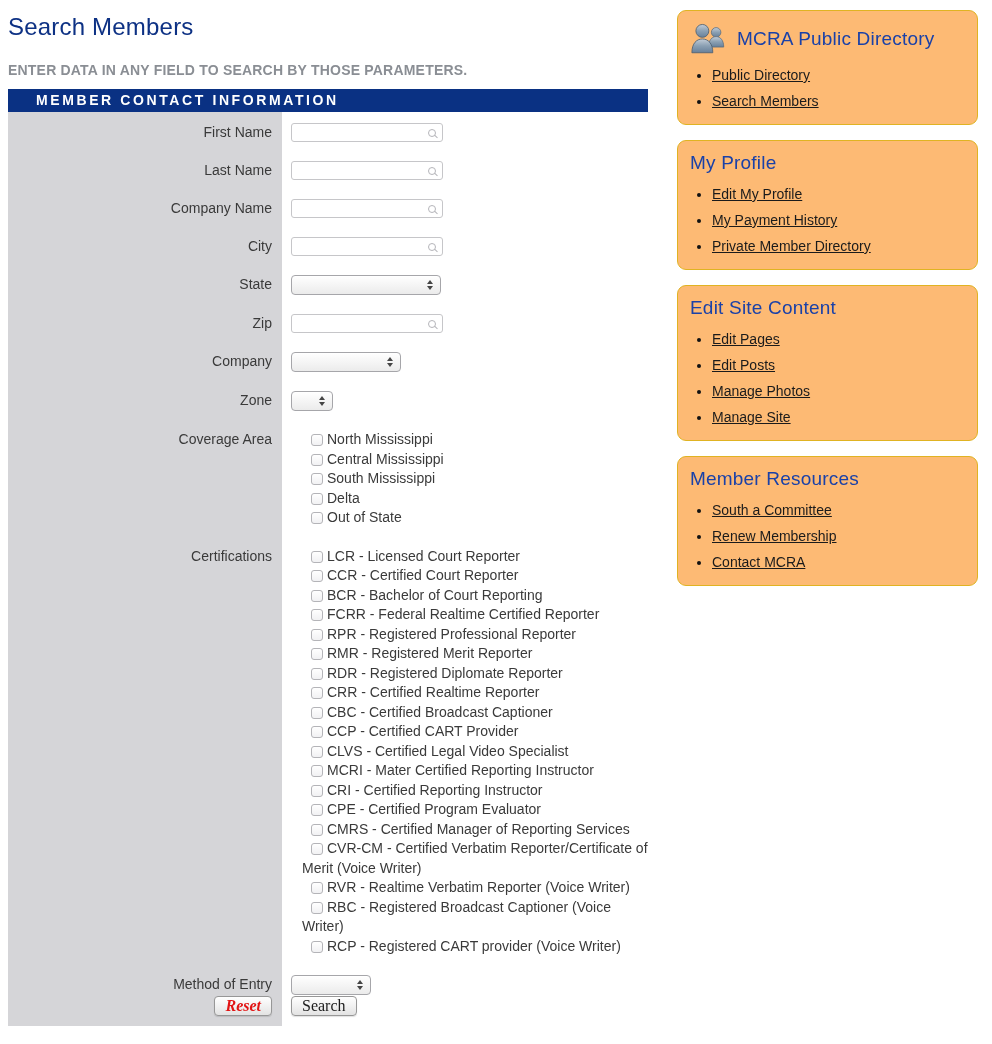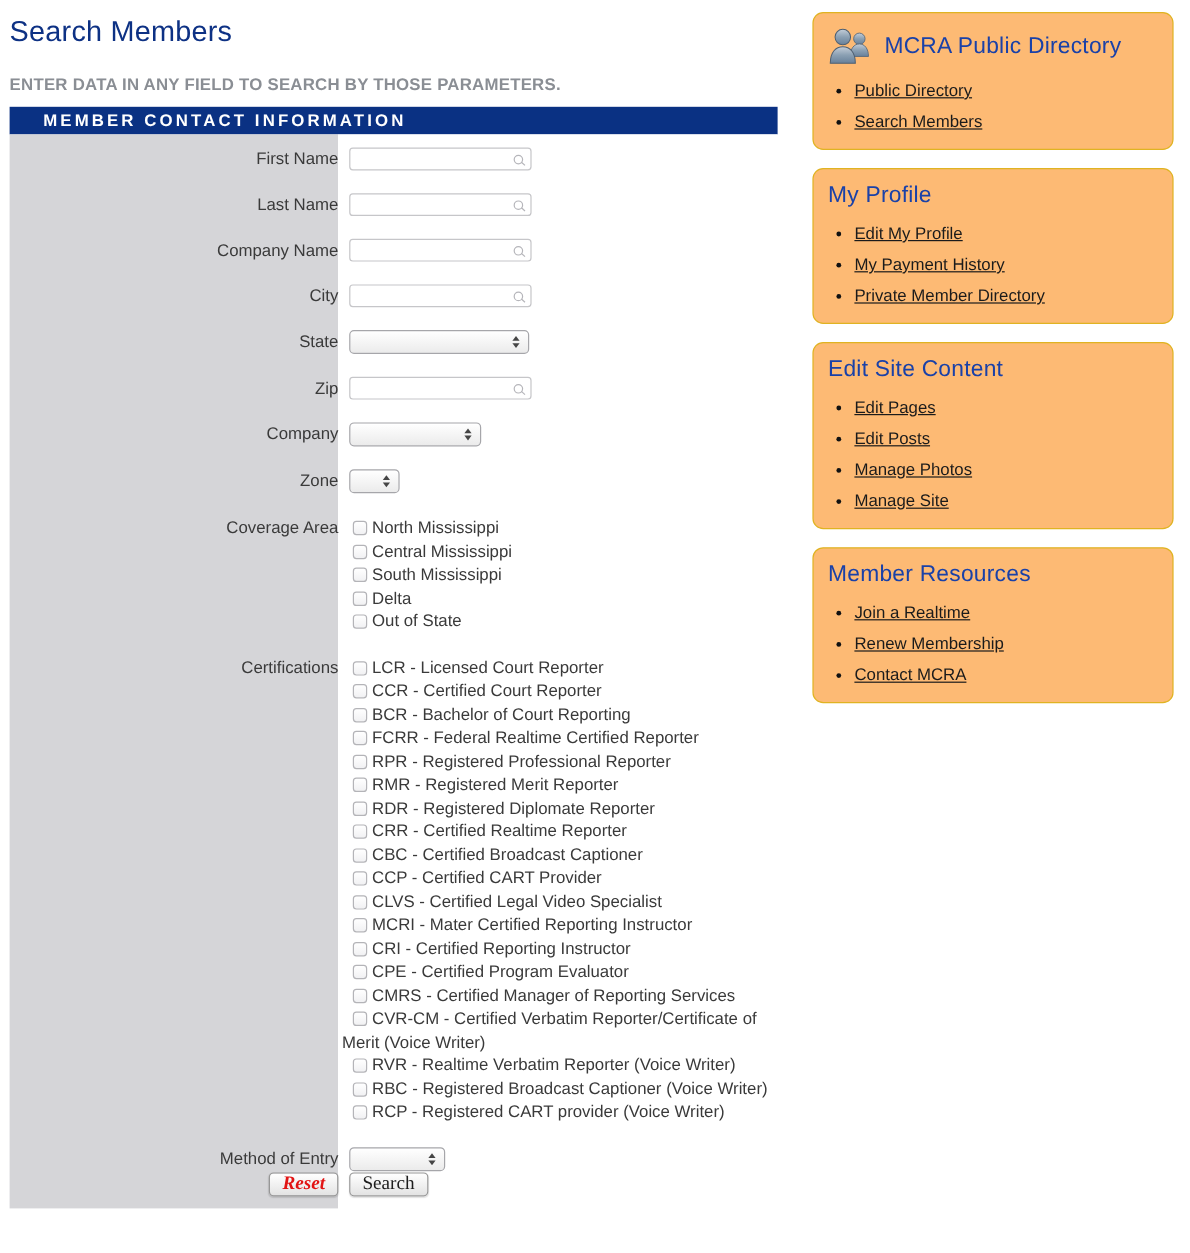--- a/index.html
+++ b/index.html
@@ -28,25 +28,25 @@
     height:23px; line-height:23px; padding-left:28px;
   }
   .form-body {
     background:linear-gradient(to right, #d5d5d8 0, #d5d5d8 274px, #ffffff 274px);
     padding:11px 0 10px 0;
   }
   .row { display:flex; margin-bottom:19px; }
   .row:last-child { margin-bottom:0; }
   .row-label {
     flex:0 0 274px; width:274px;
-    text-align:right; 
+    text-align:right; padding-right:10px;
     font-size:14px; color:#3a3a3a; line-height:19px;
   }
   .row-field { flex:1 1 auto; padding-left:9px; min-width:0; }
-  .row.group .row-field { padding-left:3px; }
+  .row.group .row-field { padding-left:20px; }
 
   
   .search-input {
     width:152px; height:19px;
     border:1px solid #c6c6c9; border-radius:3px; background:#ffffff;
     display:flex; align-items:center; padding:0 5px 0 4px;
   }
   .search-input input {
     flex:1 1 auto; min-width:0; border:none; outline:none;
     background:transparent; font-size:12px; font-family:inherit; padding:0; height:15px;
@@ -308,20 +308,20 @@
           <li><a href="#">Edit Posts</a></li>
           <li><a href="#">Manage Photos</a></li>
           <li><a href="#">Manage Site</a></li>
         </ul>
       </div>
       <div class="side-box">
         <div class="side-title-row">
           <h2 class="side-title">Member Resources</h2>
         </div>
         <ul>
-          <li><a href="#">Join a Realtime</a></li>
+          <li><a href="#">South a Committee</a></li>
           <li><a href="#">Renew Membership</a></li>
           <li><a href="#">Contact MCRA</a></li>
         </ul>
       </div>
     </div>
 
 </div>
 
 </body></html>

